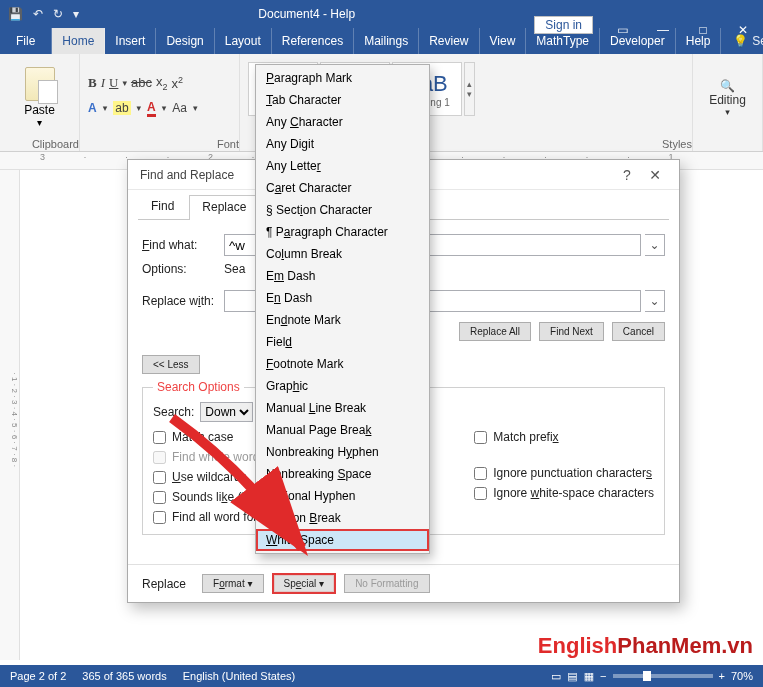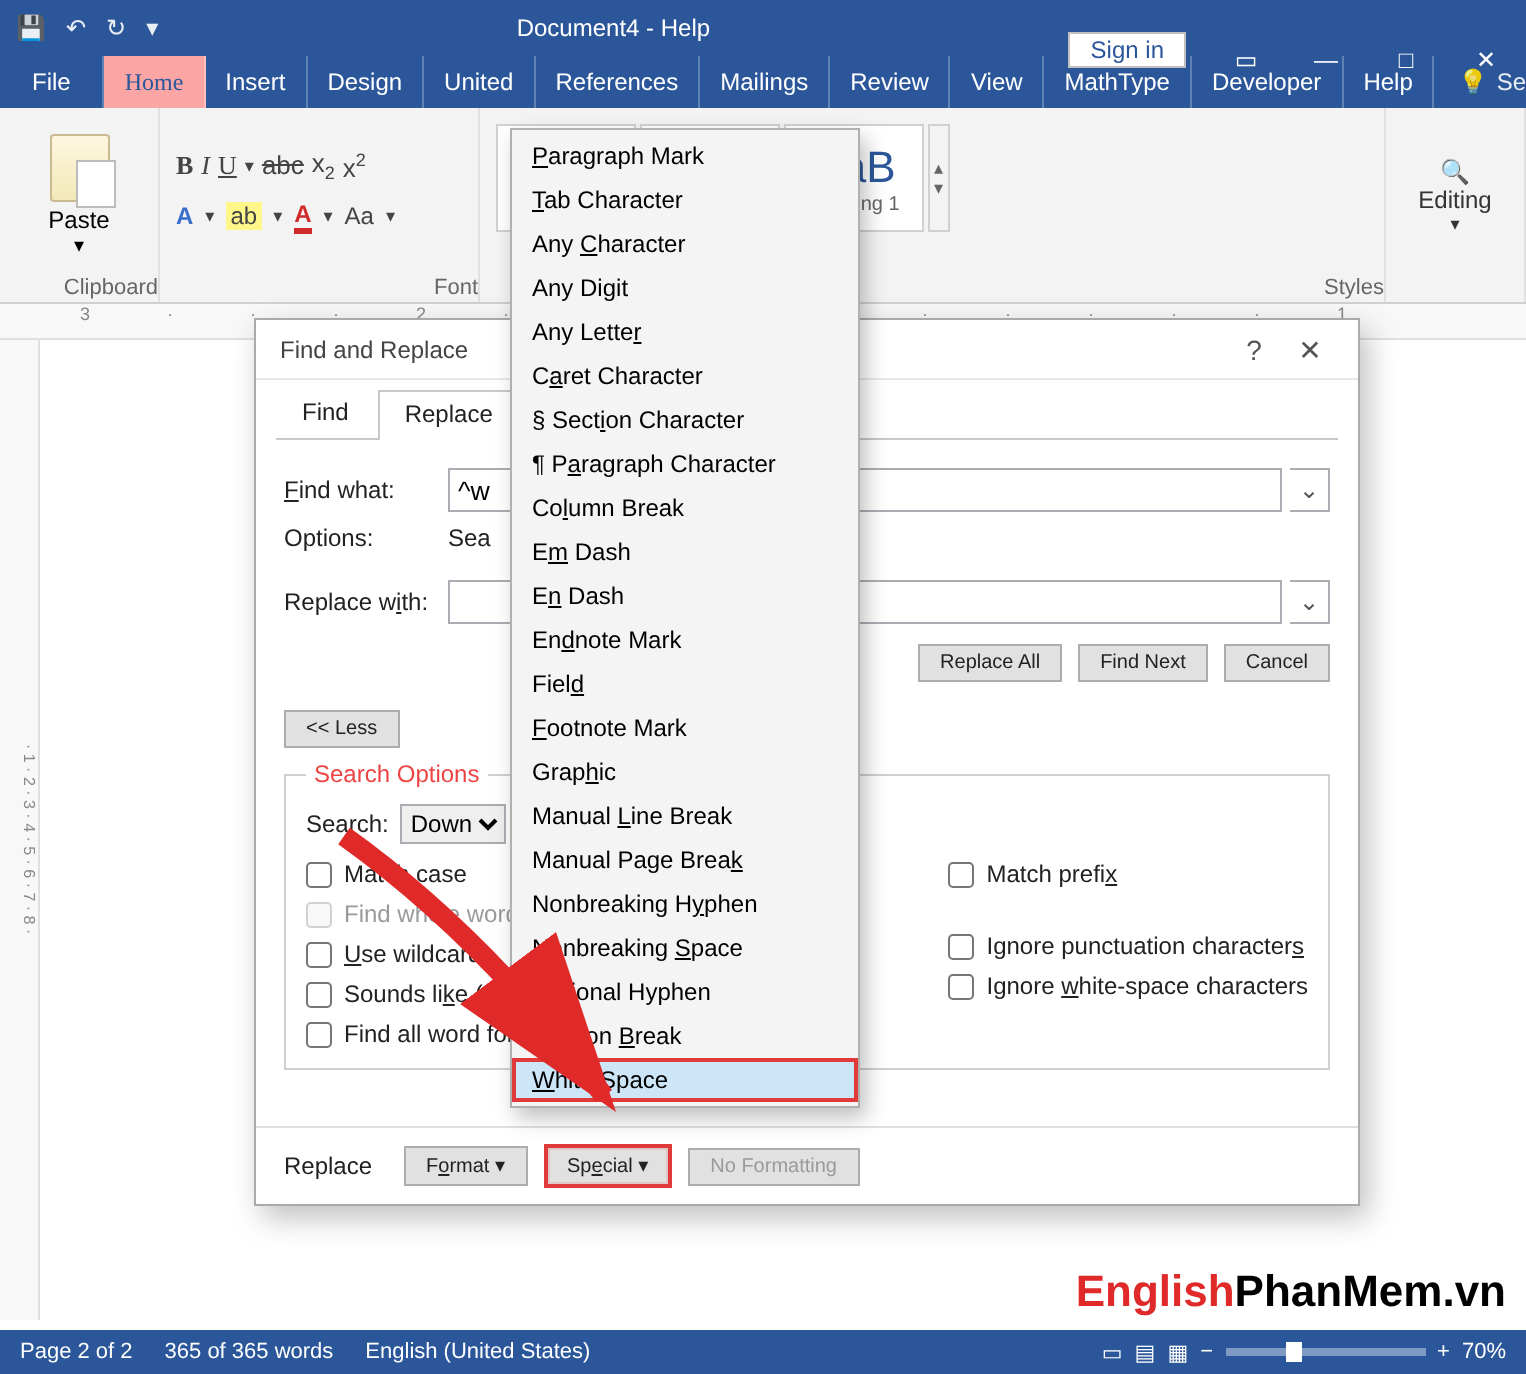--- a/index.html
+++ b/index.html
@@ -11,21 +11,21 @@
   .titlebar .qat span { opacity: .9; }
   .titlebar .title { flex: 1; text-align: center; font-size: 12px; }
   .titlebar .right { display: flex; align-items: flex-start; gap: 0; margin-top: 32px; }
   .signin { background: #fff; color: #2b579a; padding: 1px 10px; font-size: 12px; margin-right: 10px; border: 1px solid #c0c0c0; }
   .winbtn { width: 40px; height: 28px; display: flex; align-items: center; justify-content: center; }
 
   
   .ribbontabs { height: 26px; background: #2b579a; display: flex; align-items: stretch; color: #fff; font-size: 12px; }
   .ribbontabs .tab { padding: 0 10px; display: flex; align-items: center; border-right: 1px solid rgba(255,255,255,.25); cursor: default; }
   .ribbontabs .tab.file { padding: 0 16px; }
-  .ribbontabs .tab.active { background: #fca5a5; color: #2b579a; font-family: Liberation Serif, serif; }
+  .ribbontabs .tab.active { background: #e5e5e5; color: #2b579a; }
   .ribbontabs .spacer { flex: 1; }
   .ribbontabs .share, .ribbontabs .search { padding: 0 12px; display: flex; align-items: center; gap: 4px; opacity: .9; }
 
   
   .ribbon { height: 98px; background: #f3f3f3; border-bottom: 1px solid #d0d0d0; display: flex; position: relative; }
   .group { border-right: 1px solid #e0e0e0; padding: 4px 8px 14px; position: relative; }
   .group .label { position: absolute; bottom: 0; left: 0; right: 0; text-align: right; font-size: 11px; color: #666; padding-bottom: 1px; }
   .clipboard { width: 80px; display:flex; flex-direction:column; align-items:center; justify-content:center; }
   .paste-icon { width: 30px; height: 34px; border: 1px solid #c8bb90; background: linear-gradient(#fdf7df,#f2e8b8); border-radius: 2px; position: relative; }
   .paste-icon::after { content:''; position:absolute; right:-4px; bottom:-4px; width:18px; height:22px; background:#fff; border:1px solid #bbb; }
@@ -88,21 +88,21 @@
   .popup { position:absolute; left:255px; top:64px; width:175px; background:#f4f4f4; border:1px solid #b0b0b0; box-shadow: 3px 5px 10px rgba(0,0,0,.25); z-index:30; padding:2px 0; font-size:12px; }
   .popup .item { padding:4px 10px; white-space:nowrap; }
   .popup .item.highlight { background:#cde6f7; border:2px solid #e03a3a; padding:2px 8px; }
 
   
   .arrow { position:absolute; z-index:40; pointer-events:none; }
 
   
   .watermark { position:absolute; right:10px; bottom:28px; font-size:22px; font-weight:bold; z-index:5; }
   .watermark .r { color:#e02a2a; }
-  .watermark .b { color:#000000;text-align:right; }
+  .watermark .b { color:#b91c1c;text-align:right; }
 </style>
 </head>
 <body>
 
 <div class="titlebar">
   <div class="qat">
     <span>💾</span>
     <span>↶</span>
     <span>↻</span>
     <span>▾</span>
@@ -115,21 +115,21 @@
     <div class="winbtn">□</div>
     <div class="winbtn">✕</div>
   </div>
 </div>
 
 <div class="ribbontabs">
   <div class="tab file">File</div>
   <div class="tab active">Home</div>
   <div class="tab">Insert</div>
   <div class="tab">Design</div>
-  <div class="tab">United</div>
+  <div class="tab">Layout</div>
   <div class="tab">References</div>
   <div class="tab">Mailings</div>
   <div class="tab">Review</div>
   <div class="tab">View</div>
   <div class="tab">MathType</div>
   <div class="tab">Developer</div>
   <div class="tab">Help</div>
   <div class="search">
       <span>💡</span>
       <span>Search</span>

